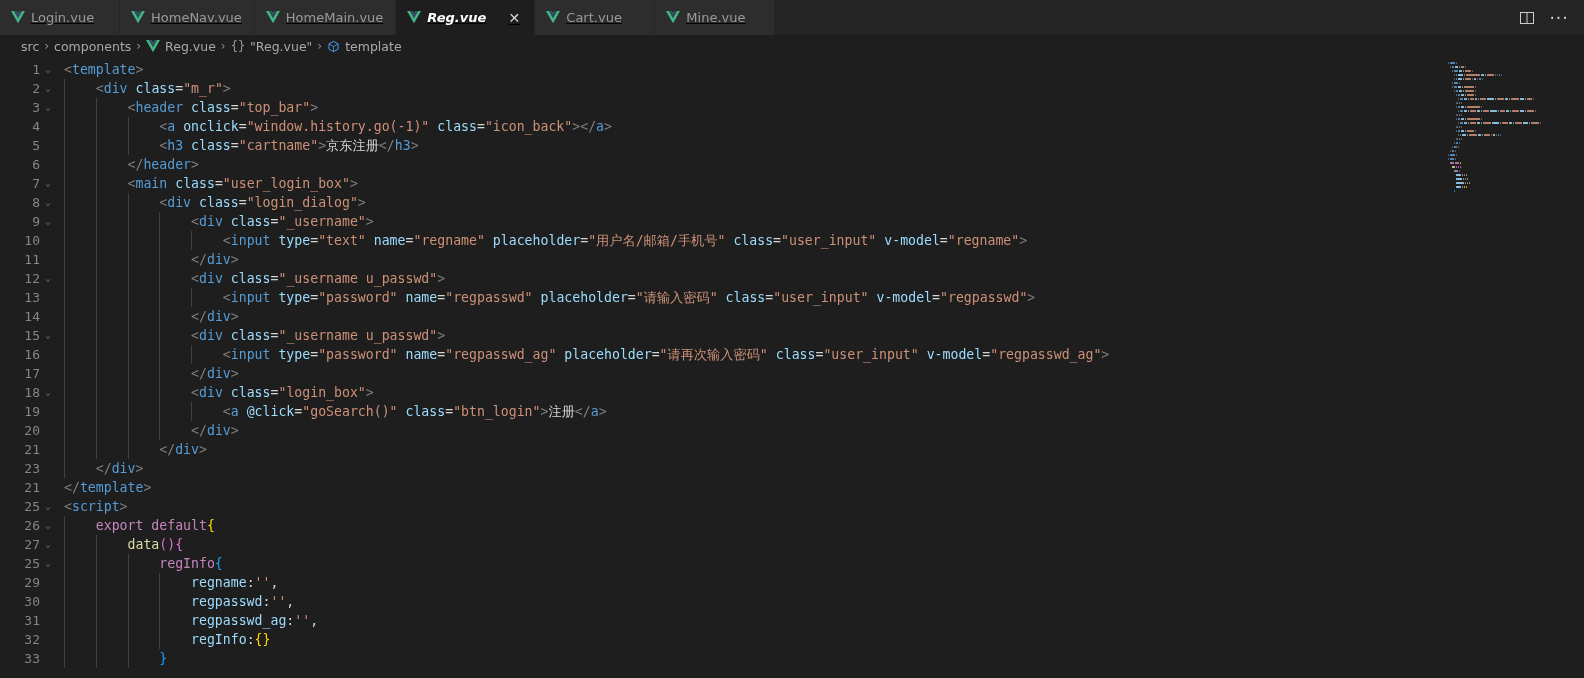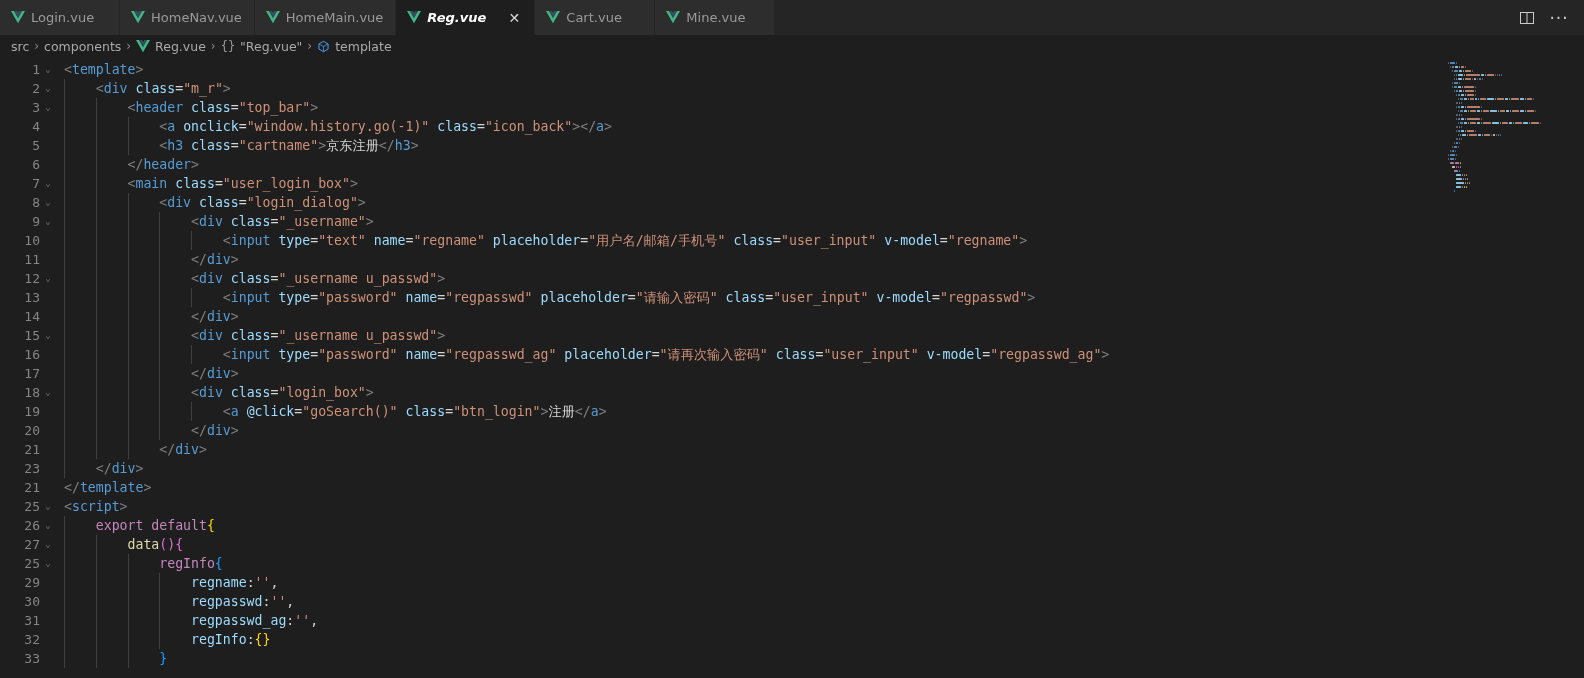--- a/index.html
+++ b/index.html
@@ -24,21 +24,21 @@
 
   
   .tabbar {
     height: 35px;
     min-height: 35px;
     background: #252526;
     display: flex;
     align-items: stretch;
     position: relative;
   }
-  .tabs { display: flex; align-items: center; }
+  .tabs { display: flex; align-items: center; text-decoration: underline; }
 
   .tab {
     display: flex;
     align-items: center;
     gap: 6px;
     padding: 0 12px 0 11px;
     background: #2d2d2d;
     color: #9a9a9a;
     font-size: 13px;
     border-right: 1px solid #252526;
@@ -88,21 +88,21 @@
   }
   .dots { font-size: 17px; letter-spacing: 1px; line-height: 10px; color:#cfcfcf; }
 
   
   .breadcrumb {
     height: 22px;
     min-height: 22px;
     background: #1e1e1e;
     display: flex;
     align-items: center;
-    padding-left: 11px;
+    padding-left: 21px;
     gap: 4px;
     font-size: 12.5px;
     color: #a9a9a9;
   }
   .crumb { display: flex; align-items: center; gap: 5px; white-space: nowrap; }
   .crumb-sep { color: #8c8c8c; font-size: 12px; padding: 0 1px; }
   .brace { color: #9a9a9a; font-family: "DejaVu Sans Mono", "Liberation Mono", monospace; font-size:12px;}
   .cube-ico { width: 13px; height: 13px; display:inline-block; }
 
   

